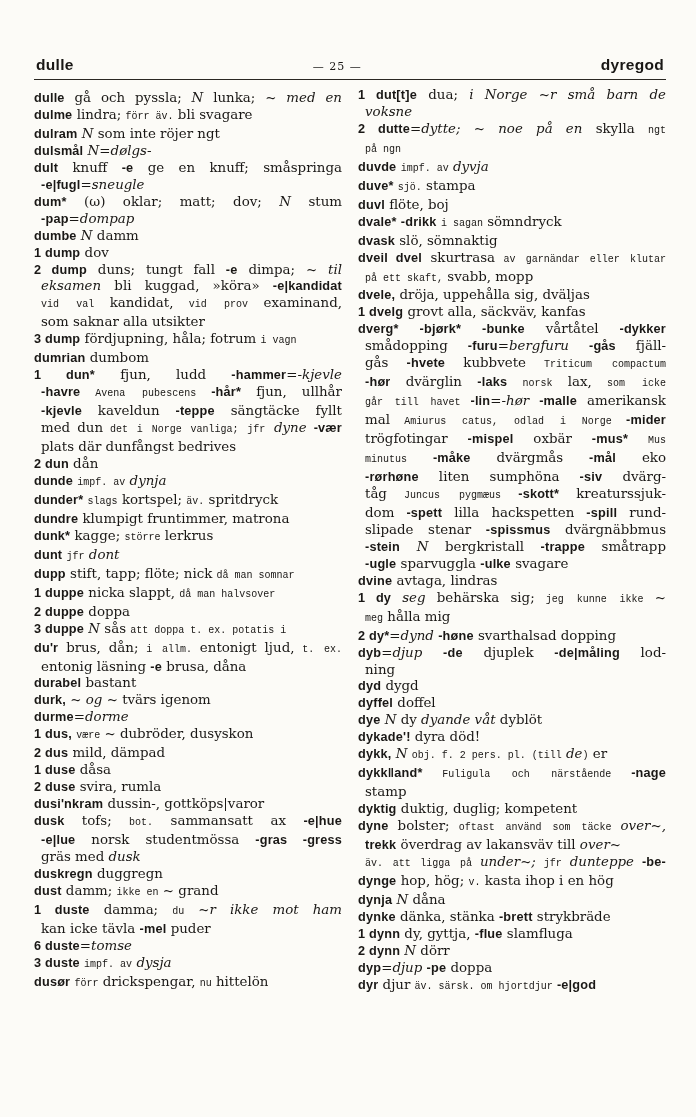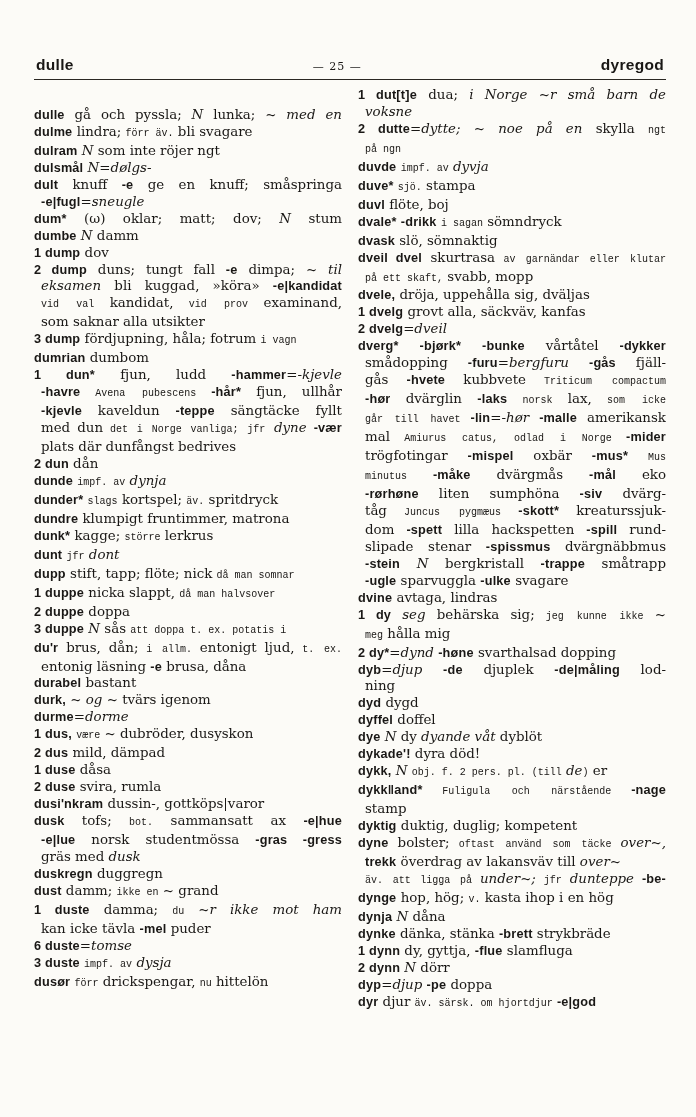--- a/index.html
+++ b/index.html
@@ -82,20 +82,21 @@
 
   <div class="cols">
     <div class="col left">
         <div class="line just"><span class="hw">dulle</span><span class="rm"> gå och pyssla; </span><span class="it">N</span><span class="rm"> lunka; </span><span class="it">~ med en</span></div>
         <div class="line"><span class="hw">dulme</span><span class="rm"> lindra; </span><span class="sm">förr äv.</span><span class="rm"> bli svagare</span></div>
         <div class="line"><span class="hw">dulram</span><span class="rm"> </span><span class="it">N</span><span class="rm"> som inte röjer ngt</span></div>
         <div class="line"><span class="hw">dulsmål</span><span class="rm"> </span><span class="it">N</span><span class="rm">=</span><span class="it">dølgs-</span></div>
         <div class="line just"><span class="hw">dult</span><span class="rm"> knuff </span><span class="hw">-e</span><span class="rm"> ge en knuff; småspringa</span></div>
         <div class="line cont"><span class="hw">-e|fugl</span><span class="rm">=</span><span class="it">sneugle</span></div>
         <div class="line just"><span class="hw">dum*</span><span class="rm"> (ω) oklar; matt; dov; </span><span class="it">N</span><span class="rm"> stum</span></div>
+        <div class="line cont"><span class="hw">-pap</span><span class="rm">=</span><span class="it">dompap</span></div>
         <div class="line"><span class="hw">dumbe</span><span class="rm"> </span><span class="it">N</span><span class="rm"> damm</span></div>
         <div class="line"><span class="hw">1 dump</span><span class="rm"> dov</span></div>
         <div class="line just"><span class="hw">2 dump</span><span class="rm"> duns; tungt fall </span><span class="hw">-e</span><span class="rm"> dimpa; </span><span class="it">~ til</span></div>
         <div class="line cont just"><span class="it">eksamen</span><span class="rm"> bli kuggad, »köra» </span><span class="hw">-e|kandidat</span></div>
         <div class="line cont just"><span class="sm">vid val</span><span class="rm"> kandidat, </span><span class="sm">vid prov</span><span class="rm"> examinand,</span></div>
         <div class="line cont"><span class="rm">som saknar alla utsikter</span></div>
         <div class="line"><span class="hw">3 dump</span><span class="rm"> fördjupning, håla; fotrum </span><span class="sm">i vagn</span></div>
         <div class="line"><span class="hw">dumrian</span><span class="rm"> dumbom</span></div>
         <div class="line just"><span class="hw">1 dun*</span><span class="rm"> fjun, ludd </span><span class="hw">-hammer</span><span class="rm">=</span><span class="it">-kjevle</span></div>
         <div class="line cont just"><span class="hw">-havre</span><span class="rm"> </span><span class="sm">Avena pubescens</span><span class="rm"> </span><span class="hw">-hår*</span><span class="rm"> fjun, ullhår</span></div>
@@ -141,21 +142,20 @@
         <div class="line cont"><span class="sm">på ngn</span></div>
         <div class="line"><span class="hw">duvde</span><span class="rm"> </span><span class="sm">impf. av</span><span class="rm"> </span><span class="it">dyvja</span></div>
         <div class="line"><span class="hw">duve*</span><span class="rm"> </span><span class="sm">sjö.</span><span class="rm"> stampa</span></div>
         <div class="line"><span class="hw">duvl</span><span class="rm"> flöte, boj</span></div>
         <div class="line"><span class="hw">dvale*</span><span class="rm"> </span><span class="hw">-drikk</span><span class="rm"> </span><span class="sm">i sagan</span><span class="rm"> sömndryck</span></div>
         <div class="line"><span class="hw">dvask</span><span class="rm"> slö, sömnaktig</span></div>
         <div class="line just"><span class="hw">dveil dvel</span><span class="rm"> skurtrasa </span><span class="sm">av garnändar eller klutar</span></div>
         <div class="line cont"><span class="sm">på ett skaft,</span><span class="rm"> svabb, mopp</span></div>
         <div class="line"><span class="hw">dvele,</span><span class="rm"> dröja, uppehålla sig, dväljas</span></div>
         <div class="line"><span class="hw">1 dvelg</span><span class="rm"> grovt alla, säckväv, kanfas</span></div>
-        <div class="line"><span class="hw">2 dvelg</span><span class="rm">=</span><span class="it">dveil</span></div>
         <div class="line just"><span class="hw">dverg*</span><span class="rm"> </span><span class="hw">-bjørk*</span><span class="rm"> </span><span class="hw">-bunke</span><span class="rm"> vårtåtel </span><span class="hw">-dykker</span></div>
         <div class="line cont just"><span class="rm">smådopping </span><span class="hw">-furu</span><span class="rm">=</span><span class="it">bergfuru</span><span class="rm"> </span><span class="hw">-gås</span><span class="rm"> fjäll-</span></div>
         <div class="line cont just"><span class="rm">gås </span><span class="hw">-hvete</span><span class="rm"> kubbvete </span><span class="sm">Triticum compactum</span></div>
         <div class="line cont just"><span class="hw">-hør</span><span class="rm"> dvärglin </span><span class="hw">-laks</span><span class="rm"> </span><span class="sm">norsk</span><span class="rm"> lax, </span><span class="sm">som icke</span></div>
         <div class="line cont just"><span class="sm">går till havet</span><span class="rm"> </span><span class="hw">-lin</span><span class="rm">=</span><span class="it">-hør</span><span class="rm"> </span><span class="hw">-malle</span><span class="rm"> amerikansk</span></div>
         <div class="line cont just"><span class="rm">mal </span><span class="sm">Amiurus catus, odlad i Norge</span><span class="rm"> </span><span class="hw">-mider</span></div>
         <div class="line cont just"><span class="rm">trögfotingar </span><span class="hw">-mispel</span><span class="rm"> oxbär </span><span class="hw">-mus*</span><span class="rm"> </span><span class="sm">Mus</span></div>
         <div class="line cont just"><span class="sm">minutus</span><span class="rm"> </span><span class="hw">-måke</span><span class="rm"> dvärgmås </span><span class="hw">-mål</span><span class="rm"> eko</span></div>
         <div class="line cont just"><span class="hw">-rørhøne</span><span class="rm"> liten sumphöna </span><span class="hw">-siv</span><span class="rm"> dvärg-</span></div>
         <div class="line cont just"><span class="rm">tåg </span><span class="sm">Juncus pygmæus</span><span class="rm"> </span><span class="hw">-skott*</span><span class="rm"> kreaturssjuk-</span></div>

